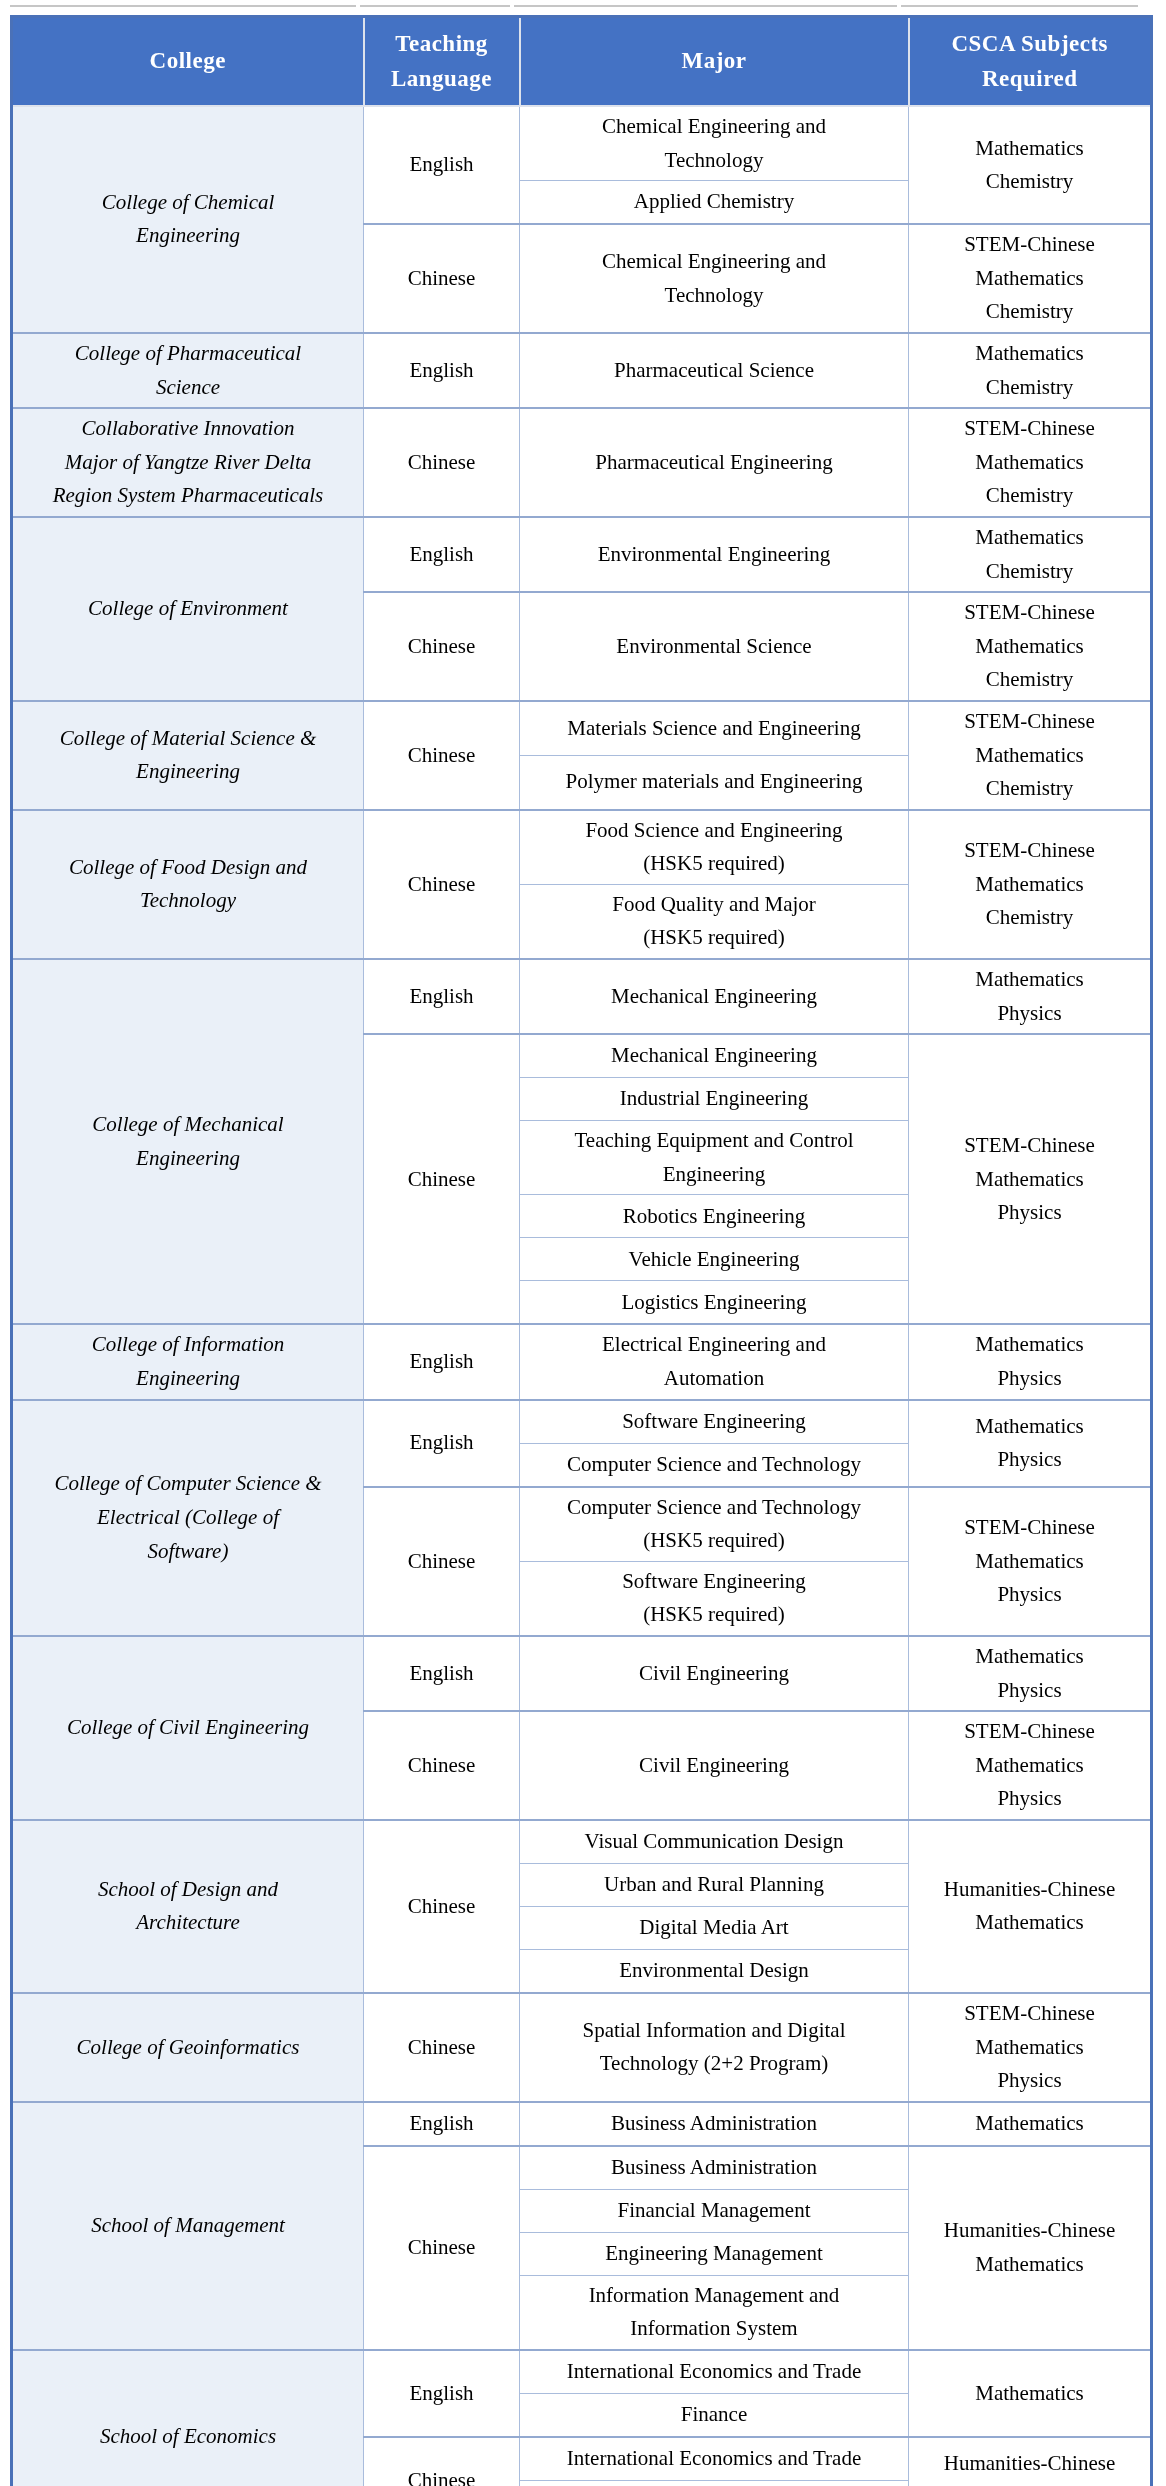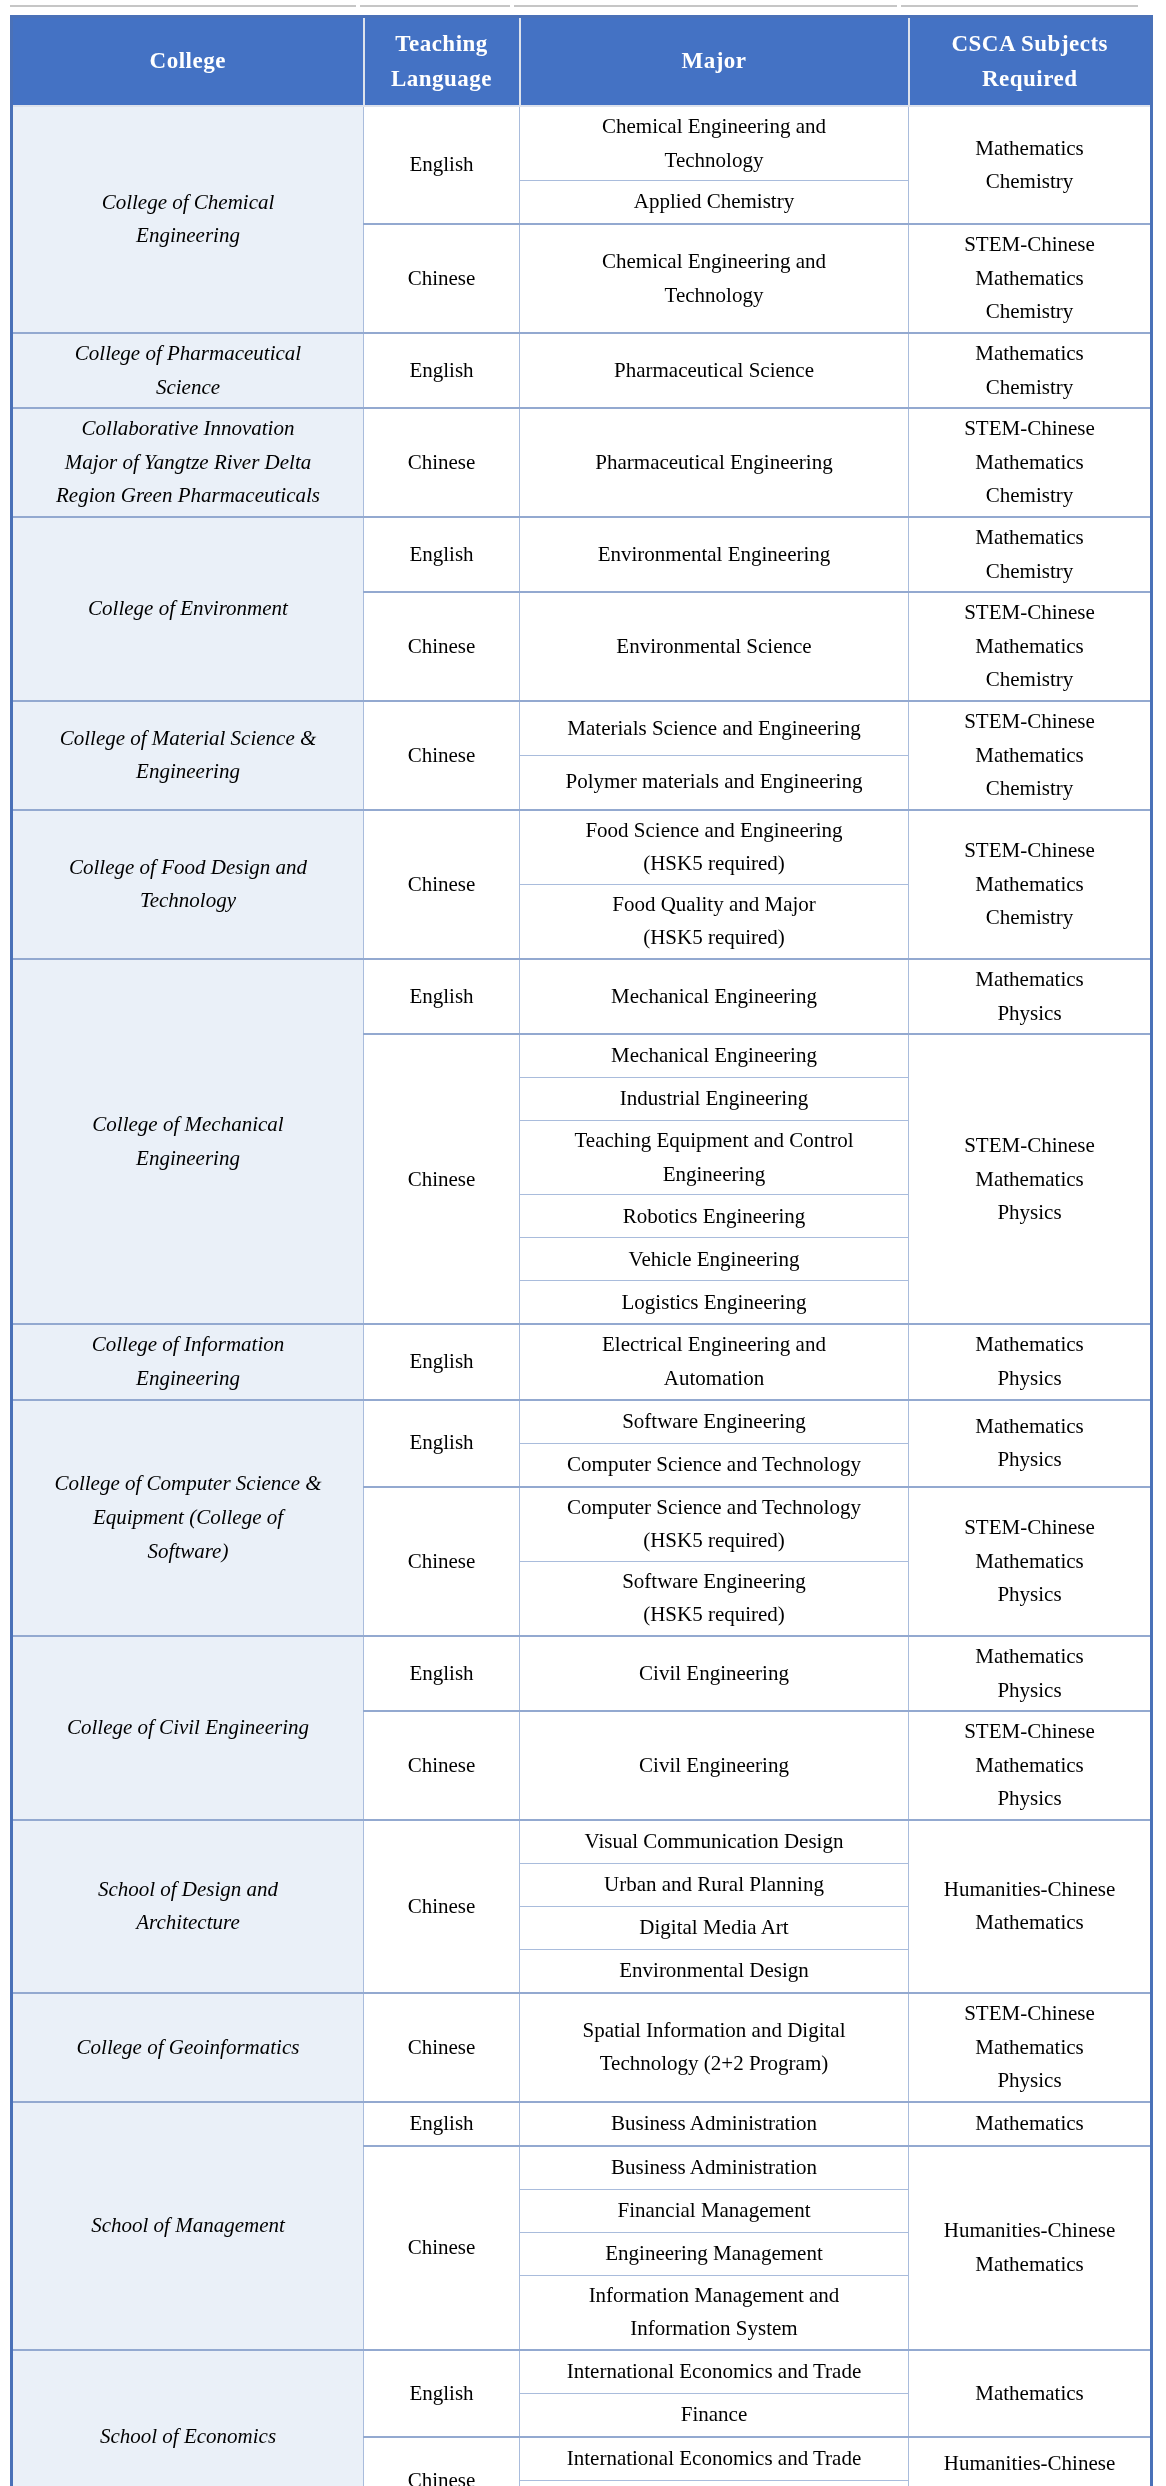--- a/index.html
+++ b/index.html
@@ -155,21 +155,21 @@
           </td>
           <td data-name="subjects-cell">
             <div data-name="text-line">Mathematics</div>
             <div data-name="text-line">Chemistry</div>
           </td>
         </tr>
         <tr data-name="table-row" class="group-start">
           <td data-name="college-cell">
             <div data-name="text-line">Collaborative Innovation</div>
             <div data-name="text-line">Major of Yangtze River Delta</div>
-            <div data-name="text-line">Region Green Pharmaceuticals</div>
+            <div data-name="text-line">Region System Pharmaceuticals</div>
           </td>
           <td data-name="language-cell">
             <div data-name="text-line">Chinese</div>
           </td>
           <td data-name="major-cell">
             <div data-name="text-line">Pharmaceutical Engineering</div>
           </td>
           <td data-name="subjects-cell">
             <div data-name="text-line">STEM-Chinese</div>
             <div data-name="text-line">Mathematics</div>
@@ -318,21 +318,21 @@
             <div data-name="text-line">Automation</div>
           </td>
           <td data-name="subjects-cell">
             <div data-name="text-line">Mathematics</div>
             <div data-name="text-line">Physics</div>
           </td>
         </tr>
         <tr data-name="table-row" class="group-start">
           <td data-name="college-cell" rowspan="4">
             <div data-name="text-line">College of Computer Science &amp;</div>
-            <div data-name="text-line">Equipment (College of</div>
+            <div data-name="text-line">Electrical (College of</div>
             <div data-name="text-line">Software)</div>
           </td>
           <td data-name="language-cell" rowspan="2">
             <div data-name="text-line">English</div>
           </td>
           <td data-name="major-cell">
             <div data-name="text-line">Software Engineering</div>
           </td>
           <td data-name="subjects-cell" rowspan="2">
             <div data-name="text-line">Mathematics</div>

